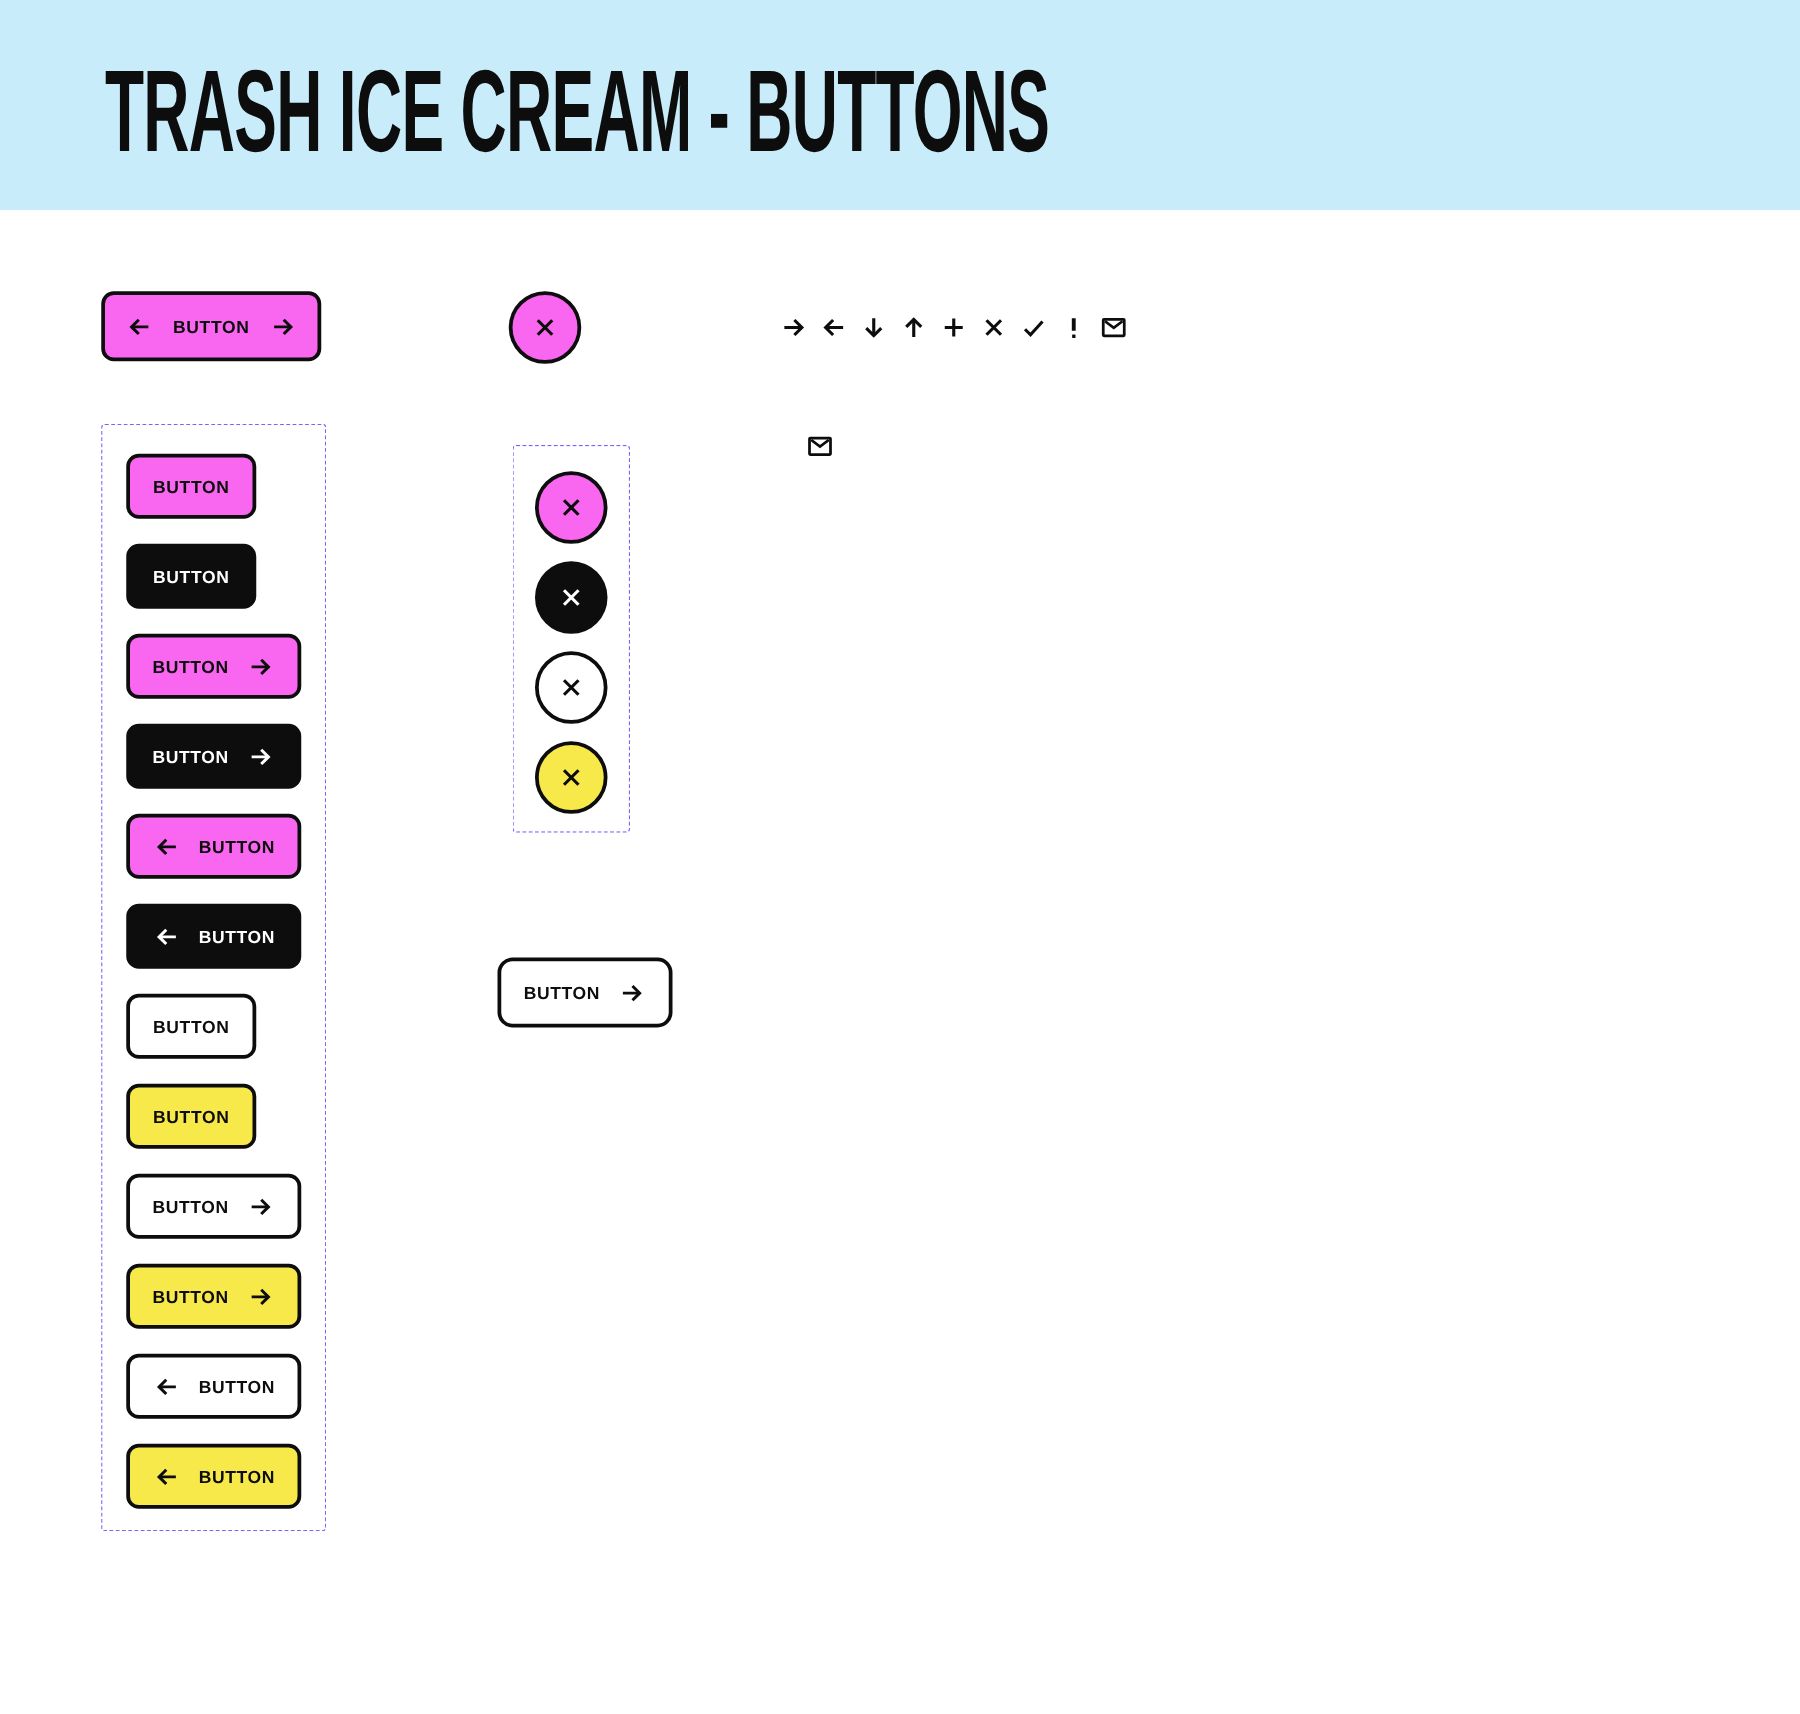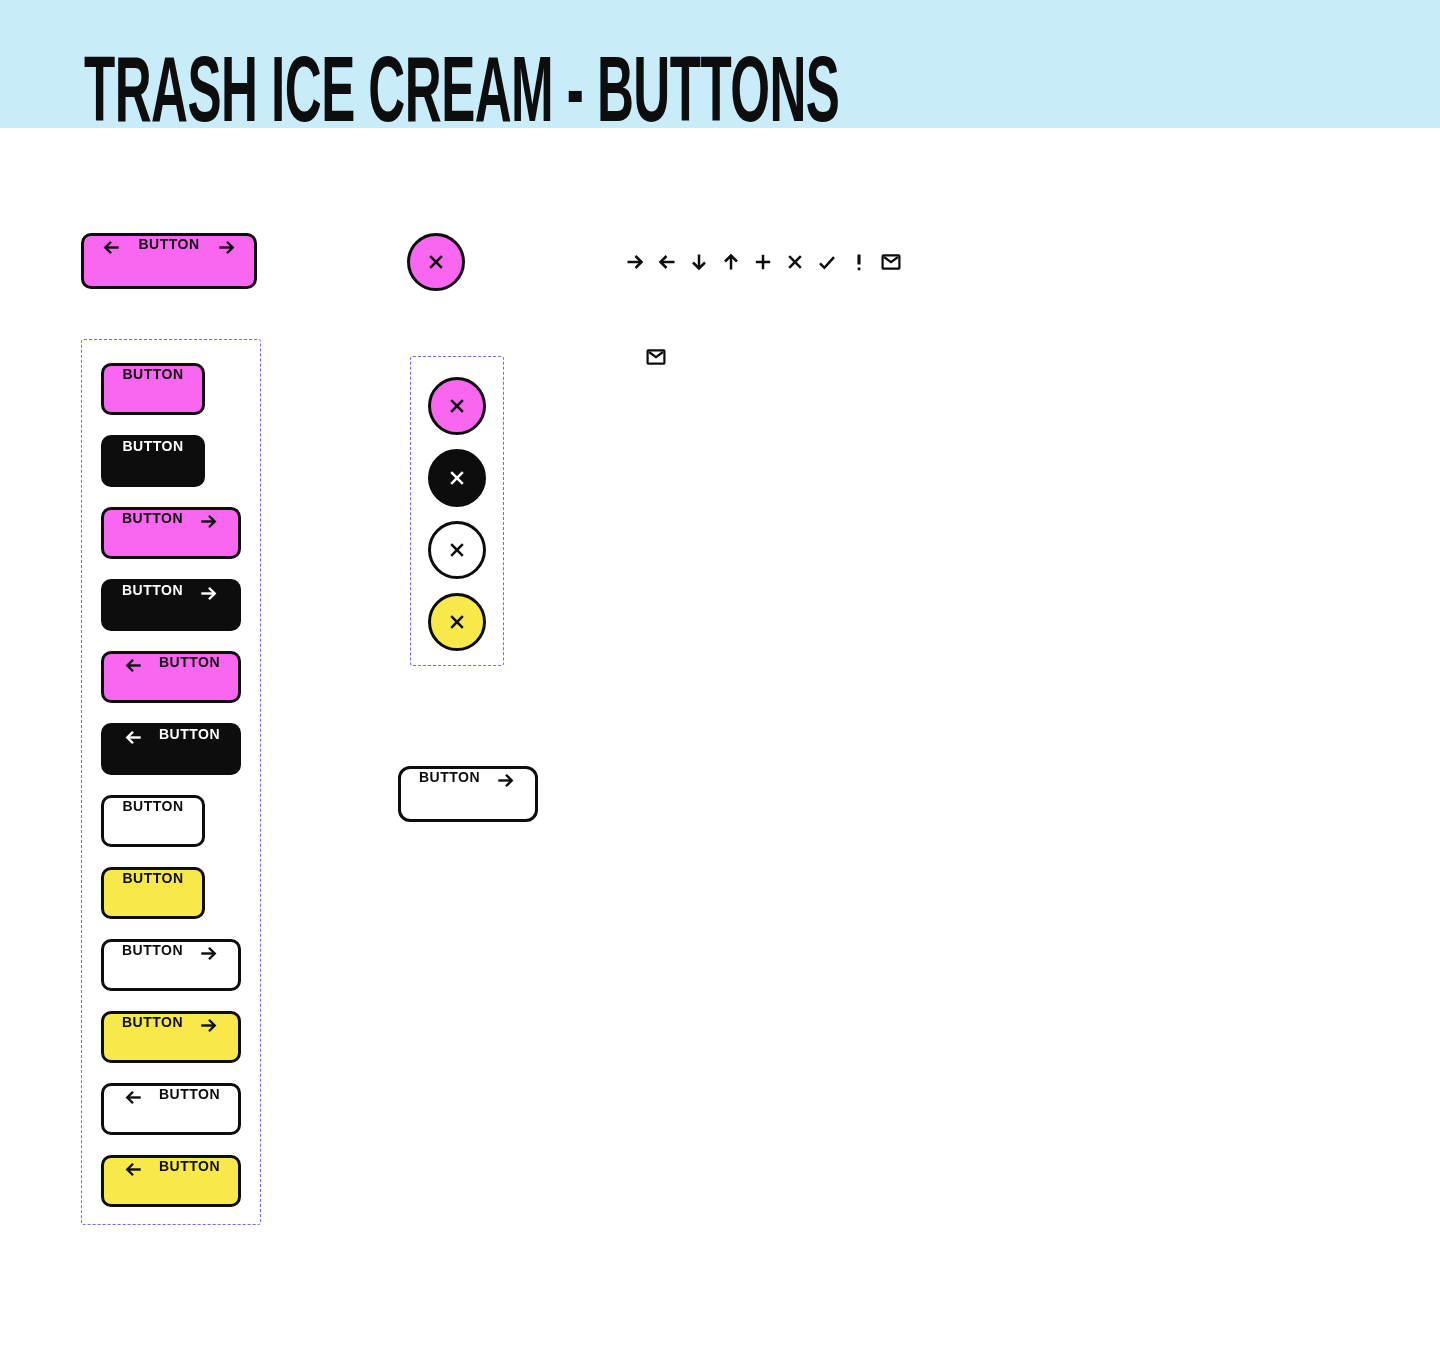--- a/index.html
+++ b/index.html
@@ -1,31 +1,31 @@
 <!DOCTYPE html>
 <html style="--header-bg: #C9ECFB; --pink: #F966EF; --yellow: #F8E94B; --black: #0D0D0D; --outline: #7B61FF;"><head>
 <meta charset="utf-8">
 <style>
   html,body{margin:0;padding:0;}
   body{
     width:1440px;height:1371px;position:relative;background:#ffffff;
     font-family:"Liberation Sans",sans-serif;overflow:hidden;
   }
   
-  .header{position:absolute;left:0;top:0;width:1440px;height:128px;background:var(--header-bg,#C9ECFB);}
+  .header{position:absolute;left:0;top:0;width:1440px;height:168px;background:var(--header-bg,#C9ECFB);}
   .page-title{
     position:absolute;left:84px;top:43px;margin:0;
     font-size:93px;line-height:93px;font-weight:700;white-space:nowrap;
     color:#0D0D0D;letter-spacing:-1px;
     transform:scaleX(0.55);transform-origin:0 0;
   }
   
   .btn{
     box-sizing:border-box;height:52px;border:3px solid var(--black,#0D0D0D);
-    border-radius:10px;display:flex;align-items:flex-start;justify-content:center;
+    border-radius:10px;display:flex;align-items:center;justify-content:center;
     gap:14px;font-weight:700;font-size:14px;letter-spacing:.5px;
     color:var(--black,#0D0D0D);cursor:pointer;background:#fff;
   }
   .btn.solo{width:104px;}
   .btn.w-arrow{width:140px;}
   .btn[data-variant="pink"]{background:var(--pink,#F966EF);}
   .btn[data-variant="yellow"]{background:var(--yellow,#F8E94B);}
   .btn[data-variant="black"]{background:var(--black,#0D0D0D);color:#ffffff;}
   .btn[data-variant="white"]{background:#ffffff;}
   

